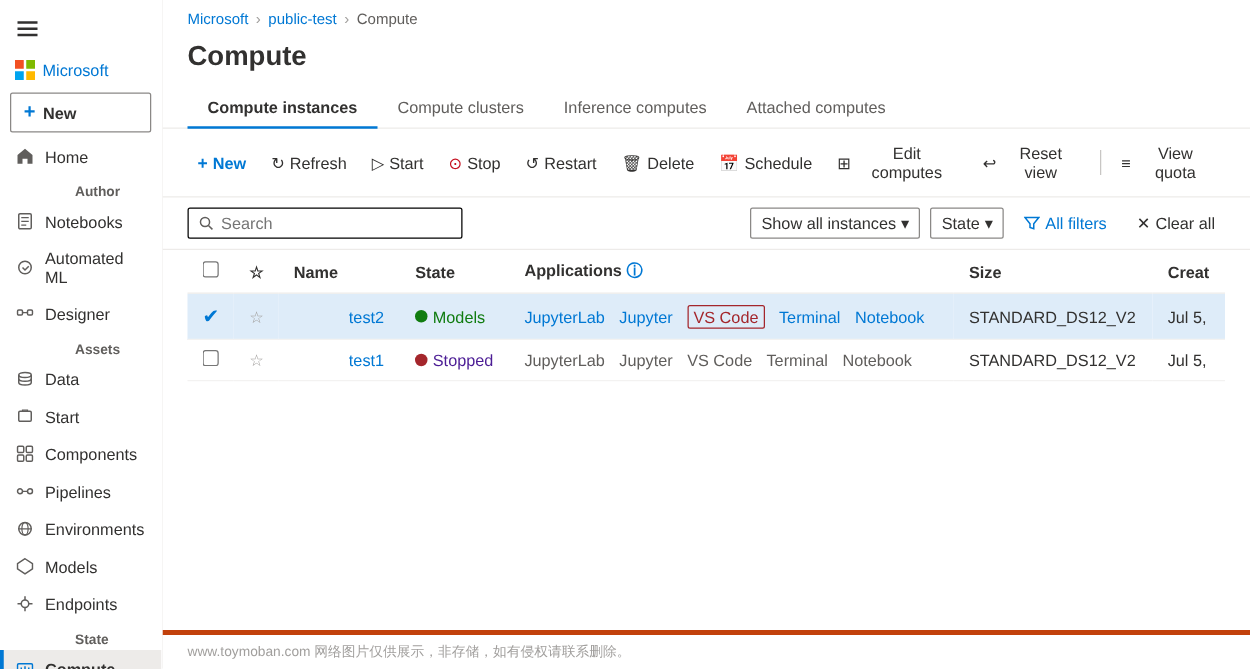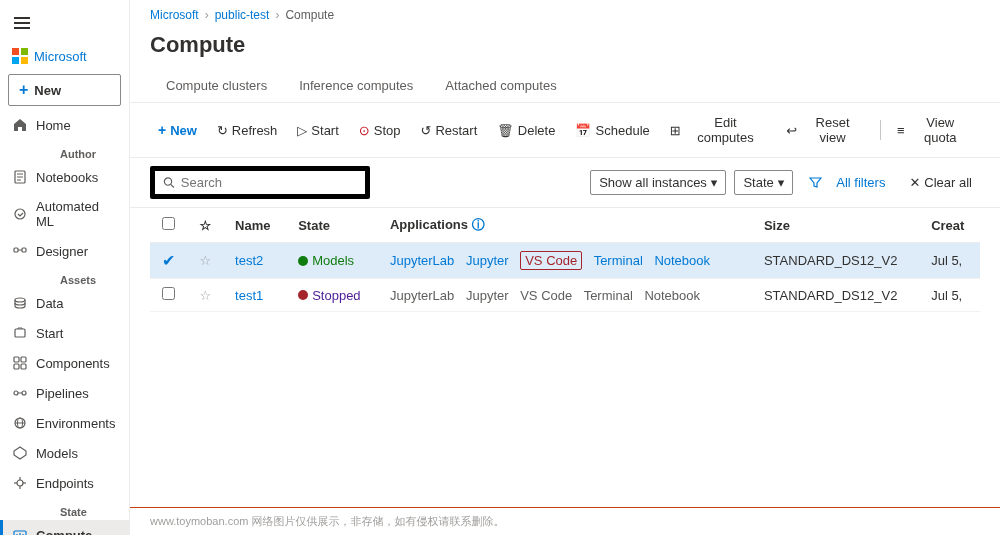--- a/index.html
+++ b/index.html
@@ -140,21 +140,21 @@
     .filter-bar {
       display: flex;
       align-items: center;
       padding: 8px 20px;
       gap: 8px;
       border-bottom: 1px solid #edebe9;
     }
     .search-box {
       display: flex;
       align-items: center;
-      border: 5px solid #000000;
+      border: 1px solid #000000;
       border-radius: 2px;
       padding: 4px 8px;
       gap: 6px;
       width: 220px;
       background: #fff;
     }
     .search-box input {
       border: none;
       outline: none;
       font-size: 13px;
@@ -169,37 +169,37 @@
       padding: 4px 8px;
       border: 1px solid #8a8886;
       border-radius: 2px;
       cursor: pointer;
       font-size: 13px;
       background: #fff;
     }
     .filter-btn {
       display: flex;
       align-items: center;
-      gap: 14px;
-      padding: 4px 8px;
-      border: none;
-      background: none;
-      cursor: pointer;
-      font-size: 13px;
-      color: #0078d4;
-    }
-    .clear-all-btn {
-      display: flex;
-      align-items: center;
       gap: 4px;
       padding: 4px 8px;
       border: none;
       background: none;
       cursor: pointer;
       font-size: 13px;
+      color: #0078d4;
+    }
+    .clear-all-btn {
+      display: flex;
+      align-items: center;
+      gap: 4px;
+      padding: 4px 8px;
+      border: none;
+      background: none;
+      cursor: pointer;
+      font-size: 13px;
       color: #323130;
     }
 
     
     .table-container {
       flex: 1;
       overflow: auto;
       padding: 0 20px;
     }
     table {
@@ -216,21 +216,21 @@
       white-space: nowrap;
     }
     td {
       padding: 8px 12px;
       font-size: 13px;
       color: #323130;
       border-bottom: 1px solid #f3f2f1;
       white-space: nowrap;
     }
     .row-selected td { background: #deecf9; }
-    .name-link { color: #0078d4; text-decoration: none; cursor: pointer; }
+    .name-link { color: #0078d4; text-decoration: none; cursor: pointer; margin-left: 44px; }
     .status-running { color: #107c10; display: flex; align-items: center; gap: 4px; }
     .status-stopped { color: #4c1d95; display: flex; align-items: center; gap: 4px; }
     .dot { width: 10px; height: 10px; border-radius: 50%; display: inline-block; flex-shrink: 0; }
     .dot-green { background: #107c10; }
     .dot-red { background: #a4262c; }
     .app-link { color: #0078d4; text-decoration: none; cursor: pointer; font-size: 13px; margin-right: 8px; }
     .app-link.highlight {
       border: 1px solid #a4262c;
       padding: 1px 4px;
       border-radius: 2px;
@@ -239,21 +239,21 @@
     .app-link-inactive { color: #605e5c; font-size: 13px; margin-right: 8px; }
     .checkbox-col { width: 32px; }
     .star-col { width: 28px; text-align: center; }
     .checkmark { color: #0078d4; font-size: 16px; }
 
     
     .watermark {
       padding: 6px 20px;
       font-size: 11px;
       color: #a19f9d;
-      border-top: 1px solid #c2410c;
+      border-top: 4px solid #c2410c;
     }
 
     
     .hamburger { padding: 10px 14px; cursor: pointer; }
     .hamburger span { display: block; width: 16px; height: 2px; background: #323130; margin: 3px 0; }
   </style>
 </head>
 <body>
 
 <nav class="sidebar">
@@ -414,20 +414,21 @@
     <a>Microsoft</a>
     <span class="breadcrumb-sep">›</span>
     <a>public-test</a>
     <span class="breadcrumb-sep">›</span>
     <span>Compute</span>
   </div>
 
   <h1 class="page-title">Compute</h1>
 
   <div class="tabs">
+    <div class="tab active">Compute instances</div>
     <div class="tab">Compute clusters</div>
     <div class="tab">Inference computes</div>
     <div class="tab">Attached computes</div>
   </div>
 
   <div class="toolbar">
     <button class="toolbar-btn new-btn">
       <span style="font-size:14px;">+</span>
       <span>New</span>
     </button>

